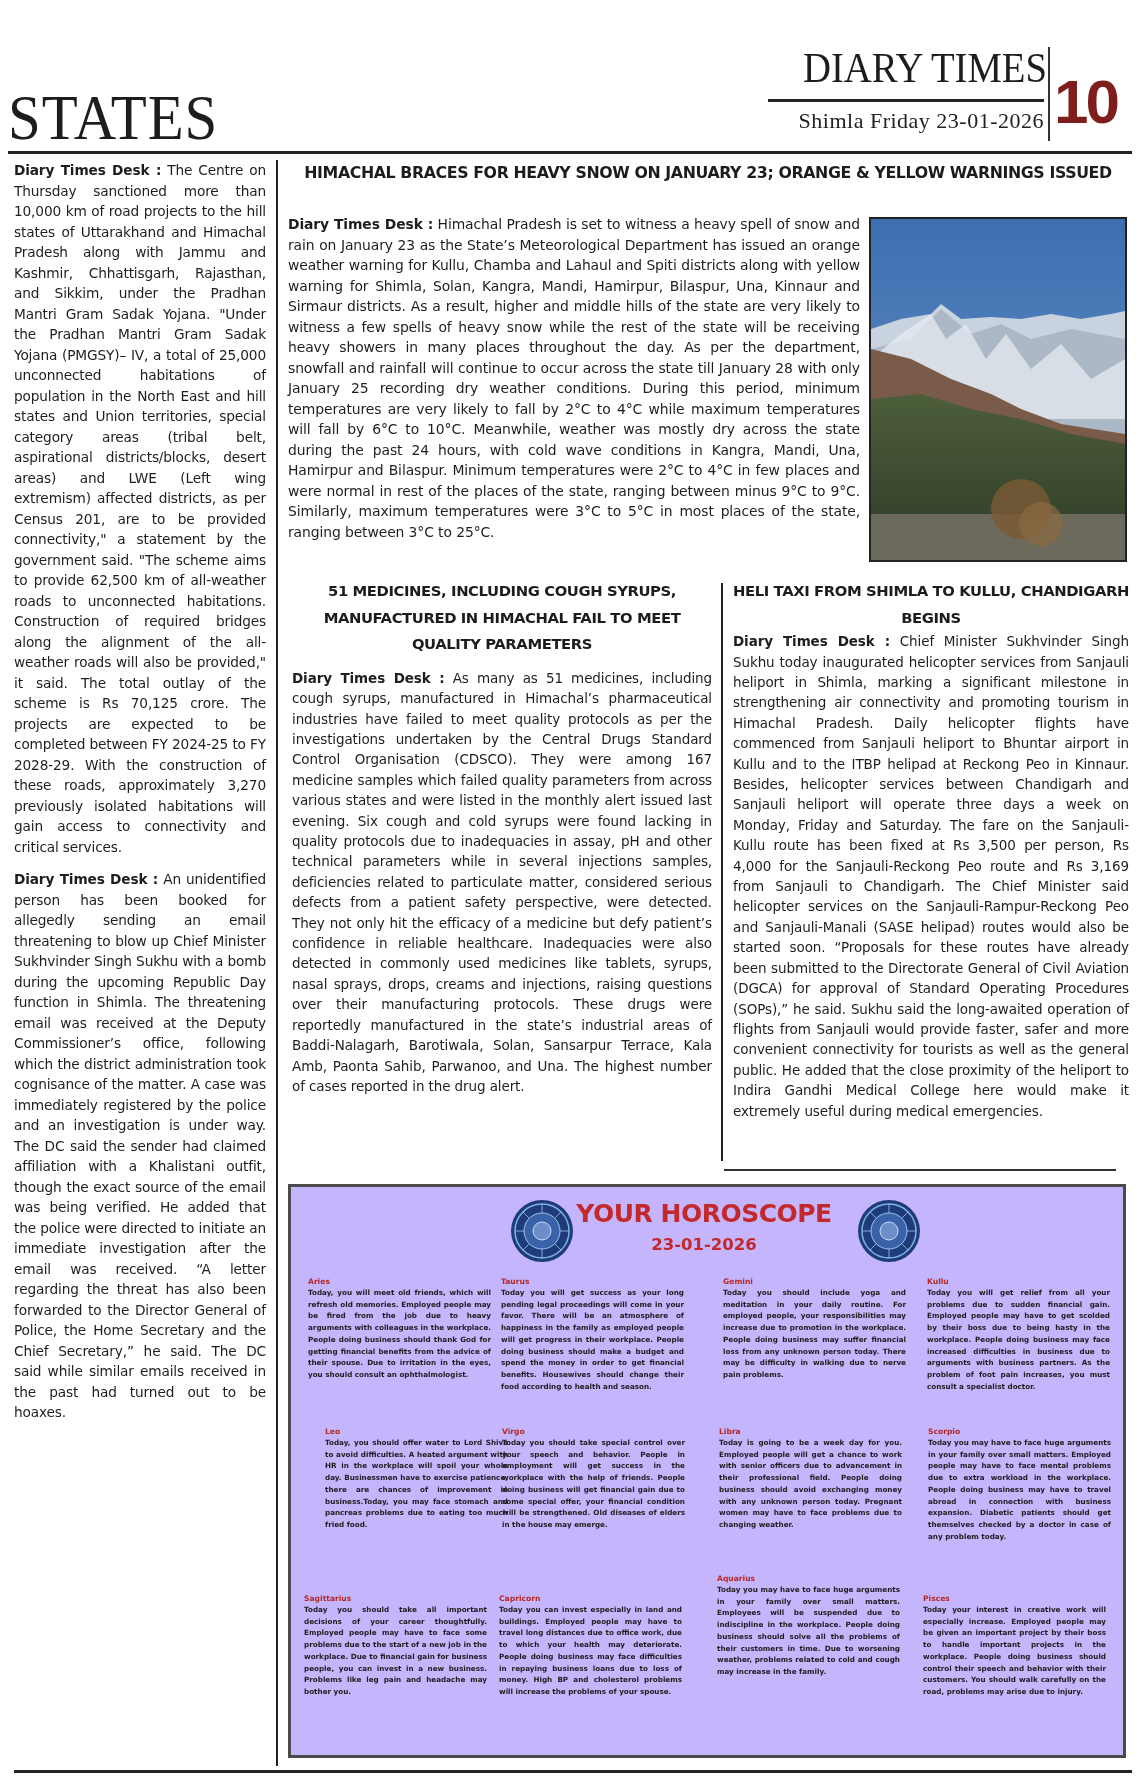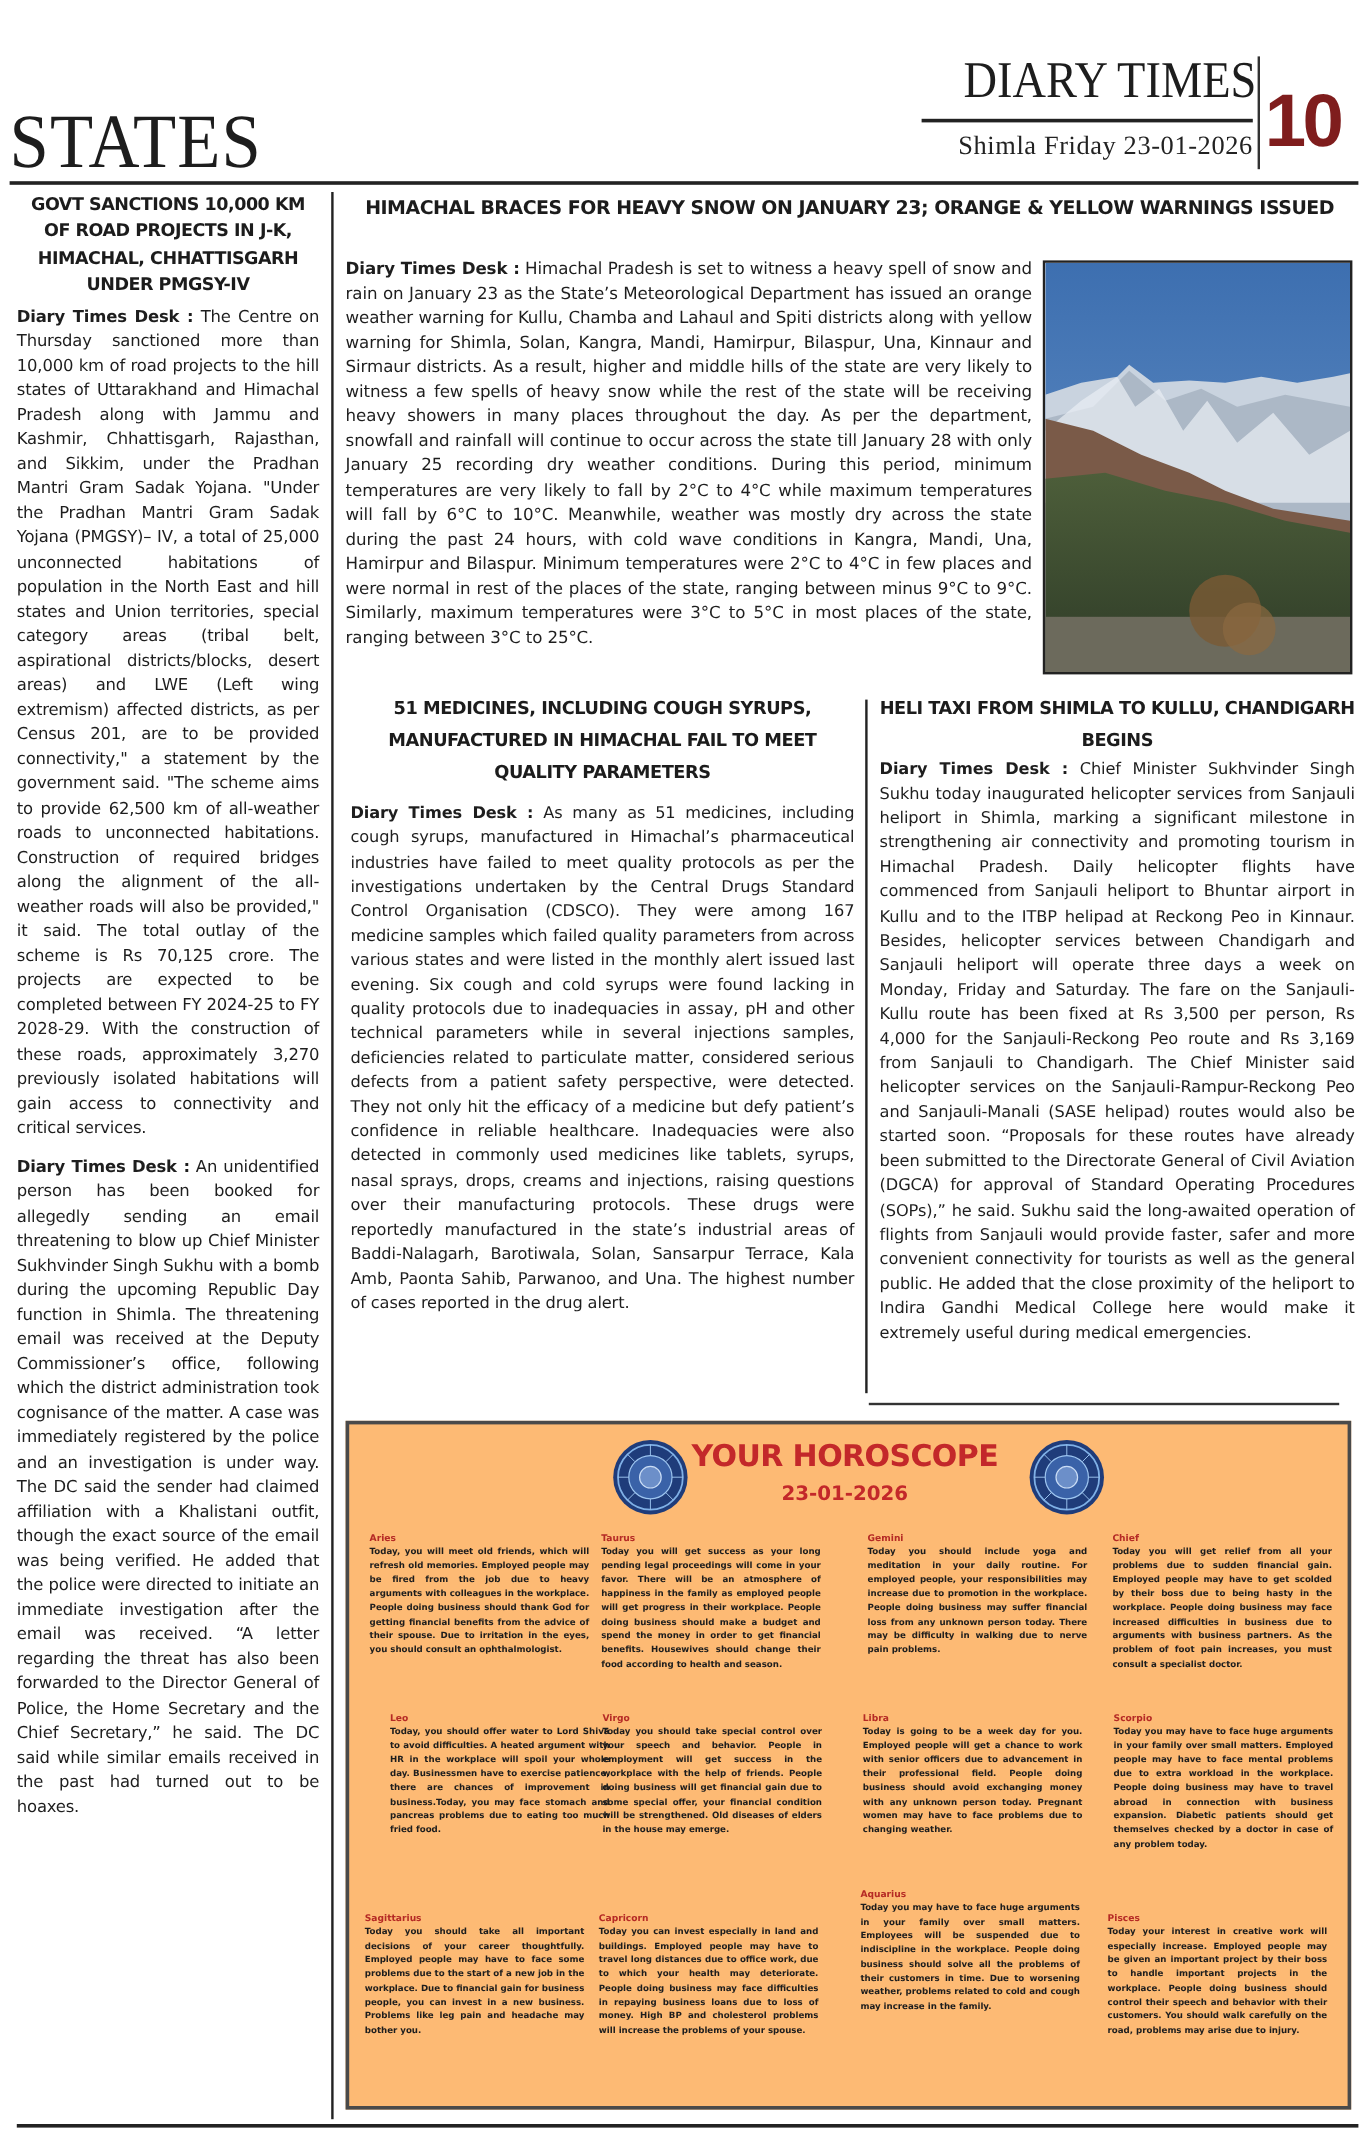--- a/index.html
+++ b/index.html
@@ -35,21 +35,21 @@
   
   .mid-left { position: absolute; left: 292px; top: 578px; width: 420px; }
   .mid-rule { position: absolute; left: 721px; top: 583px; width: 2px; height: 578px; background: #222; }
   .mid-right { position: absolute; left: 733px; top: 578px; width: 396px; }
   .hl-mid { font-size: 14.8px; line-height: 26.6px; }
   .bt-mid { font-size: 13.5px; line-height: 20.4px; letter-spacing: -0.1px; }
   .mid-left .bt-mid { margin-top: 10px; }
   .mid-bottom-rule { position: absolute; left: 724px; top: 1169px; width: 392px; height: 2px; background: #333; }
 
   
-  .horo-box { position: absolute; left: 288px; top: 1184px; width: 838px; height: 574px; background: #fdba74; border: 3px solid #4a4a4a; }
+  .horo-box { position: absolute; left: 288px; top: 1184px; width: 838px; height: 574px; background: #c4b5fd; border: 3px solid #4a4a4a; }
   .horo-title { position: absolute; left: 283px; top: 12px; width: 260px; text-align: center; font-family: "DejaVu Sans", sans-serif; font-weight: bold; font-size: 25px; color: #c3282a; letter-spacing: -0.5px; }
   .horo-date { position: absolute; left: 283px; top: 48px; width: 260px; text-align: center; font-family: "DejaVu Sans", sans-serif; font-weight: bold; font-size: 16.5px; color: #c3282a; }
   .zodiac-wheel { position: absolute; width: 64px; height: 64px; border-radius: 50%; }
   .zw-left { left: 219px; top: 12px; }
   .zw-right { left: 566px; top: 12px; }
   .sign { position: absolute; width: 183px; }
   .sign-name { font-weight: bold; font-size: 7.6px; color: #b52a25; line-height: 11px; }
   .sign-text { font-weight: bold; font-size: 7.2px; line-height: 11.7px; text-align: justify; color: #1d1d1d; }
 </style>
 </head>
@@ -58,21 +58,20 @@
 <div class="section-title">STATES</div>
 <div class="paper-name">DIARY TIMES</div>
 <div class="paper-rule"></div>
 <div class="paper-dateline">Shimla  Friday  23-01-2026</div>
 <div class="mast-vrule"></div>
 <div class="page-number">10</div>
 <div class="mast-hrule"></div>
 
 <div class="col-left">
   <article>
-    <h2 class="headline hl-left">GOVT SANCTIONS 10,000 KM OF ROAD PROJECTS IN J-K, HIMACHAL, CHHATTISGARH UNDER PMGSY-IV</h2>
     <p class="body-text bt-left"><span class="byline">Diary Times Desk :</span><span> The Centre on Thursday sanctioned more than 10,000 km of road projects to the hill states of Uttarakhand and Himachal Pradesh along with Jammu and Kashmir, Chhattisgarh, Rajasthan, and Sikkim, under the Pradhan Mantri Gram Sadak Yojana. "Under the Pradhan Mantri Gram Sadak Yojana (PMGSY)– IV, a total of 25,000 unconnected habitations of population in the North East and hill states and Union territories, special category areas (tribal belt, aspirational districts/blocks, desert areas) and LWE (Left wing extremism) affected districts, as per Census 201, are to be provided connectivity," a statement by the government said. "The scheme aims to provide 62,500 km of all-weather roads to unconnected habitations. Construction of required bridges along the alignment of the all-weather roads will also be provided," it said. The total outlay of the scheme is Rs 70,125 crore. The projects are expected to be completed between FY 2024-25 to FY 2028-29. With the construction of these roads, approximately 3,270 previously isolated habitations will gain access to connectivity and critical services.</span></p>
   </article>
   <article style="margin-top:12px;">
     <p class="body-text bt-left"><span class="byline">Diary Times Desk :</span><span> An unidentified person has been booked for allegedly sending an email threatening to blow up Chief Minister Sukhvinder Singh Sukhu with a bomb during the upcoming Republic Day function in Shimla. The threatening email was received at the Deputy Commissioner’s office, following which the district administration took cognisance of the matter. A case was immediately registered by the police and an investigation is under way. The DC said the sender had claimed affiliation with a Khalistani outfit, though the exact source of the email was being verified. He added that the police were directed to initiate an immediate investigation after the email was received. “A letter regarding the threat has also been forwarded to the Director General of Police, the Home Secretary and the Chief Secretary,” he said. The DC said while similar emails received in the past had turned out to be hoaxes.</span></p>
   </article>
 </div>
 <div class="col-rule-1"></div>
 
 <h2 class="headline top-headline">HIMACHAL BRACES FOR HEAVY SNOW ON JANUARY 23; ORANGE &amp; YELLOW WARNINGS ISSUED</h2>
 <p class="body-text top-body"><span class="byline">Diary Times Desk :</span><span> Himachal Pradesh is set to witness a heavy spell of snow and rain on January 23 as the State’s Meteorological Department has issued an orange weather warning for Kullu, Chamba and Lahaul and Spiti districts along with yellow warning for Shimla, Solan, Kangra, Mandi, Hamirpur, Bilaspur, Una, Kinnaur and Sirmaur districts. As a result, higher and middle hills of the state are very likely to witness a few spells of heavy snow while the rest of the state will be receiving heavy showers in many places throughout the day. As per the department, snowfall and rainfall will continue to occur across the state till January 28 with only January 25 recording dry weather conditions. During this period, minimum temperatures are very likely to fall by 2°C to 4°C while maximum temperatures will fall by 6°C to 10°C. Meanwhile, weather was mostly dry across the state during the past 24 hours, with cold wave conditions in Kangra, Mandi, Una, Hamirpur and Bilaspur. Minimum temperatures were 2°C to 4°C in few places and were normal in rest of the places of the state, ranging between minus 9°C to 9°C. Similarly, maximum temperatures were 3°C to 5°C in most places of the state, ranging between 3°C to 25°C.</span></p>
@@ -154,21 +153,21 @@
   </div>
   <div class="sign" style="left:210px; top:89px;">
     <div class="sign-name">Taurus</div>
     <div class="sign-text">Today you will get success as your long pending legal proceedings will come in your favor. There will be an atmosphere of happiness in the family as employed people will get progress in their workplace. People doing business should make a budget and spend the money in order to get financial benefits. Housewives should change their food according to health and season.</div>
   </div>
   <div class="sign" style="left:432px; top:89px;">
     <div class="sign-name">Gemini</div>
     <div class="sign-text">Today you should include yoga and meditation in your daily routine. For employed people, your responsibilities may increase due to promotion in the workplace. People doing business may suffer financial loss from any unknown person today. There may be difficulty in walking due to nerve pain problems.</div>
   </div>
   <div class="sign" style="left:636px; top:89px;">
-    <div class="sign-name">Chief</div>
+    <div class="sign-name">Kullu</div>
     <div class="sign-text">Today you will get relief from all your problems due to sudden financial gain. Employed people may have to get scolded by their boss due to being hasty in the workplace. People doing business may face increased difficulties in business due to arguments with business partners. As the problem of foot pain increases, you must consult a specialist doctor.</div>
   </div>
 
   <div class="sign" style="left:15px; top:239px;margin-left:19px;">
     <div class="sign-name">Leo</div>
     <div class="sign-text">Today, you should offer water to Lord Shiva to avoid difficulties. A heated argument with HR in the workplace will spoil your whole day. Businessmen have to exercise patience, there are chances of improvement in business.Today, you may face stomach and pancreas problems due to eating too much fried food.</div>
   </div>
   <div class="sign" style="left:211px; top:239px;">
     <div class="sign-name">Virgo</div>
     <div class="sign-text">Today you should take special control over your speech and behavior. People in employment will get success in the workplace with the help of friends. People doing business will get financial gain due to some special offer, your financial condition will be strengthened. Old diseases of elders in the house may emerge.</div>

